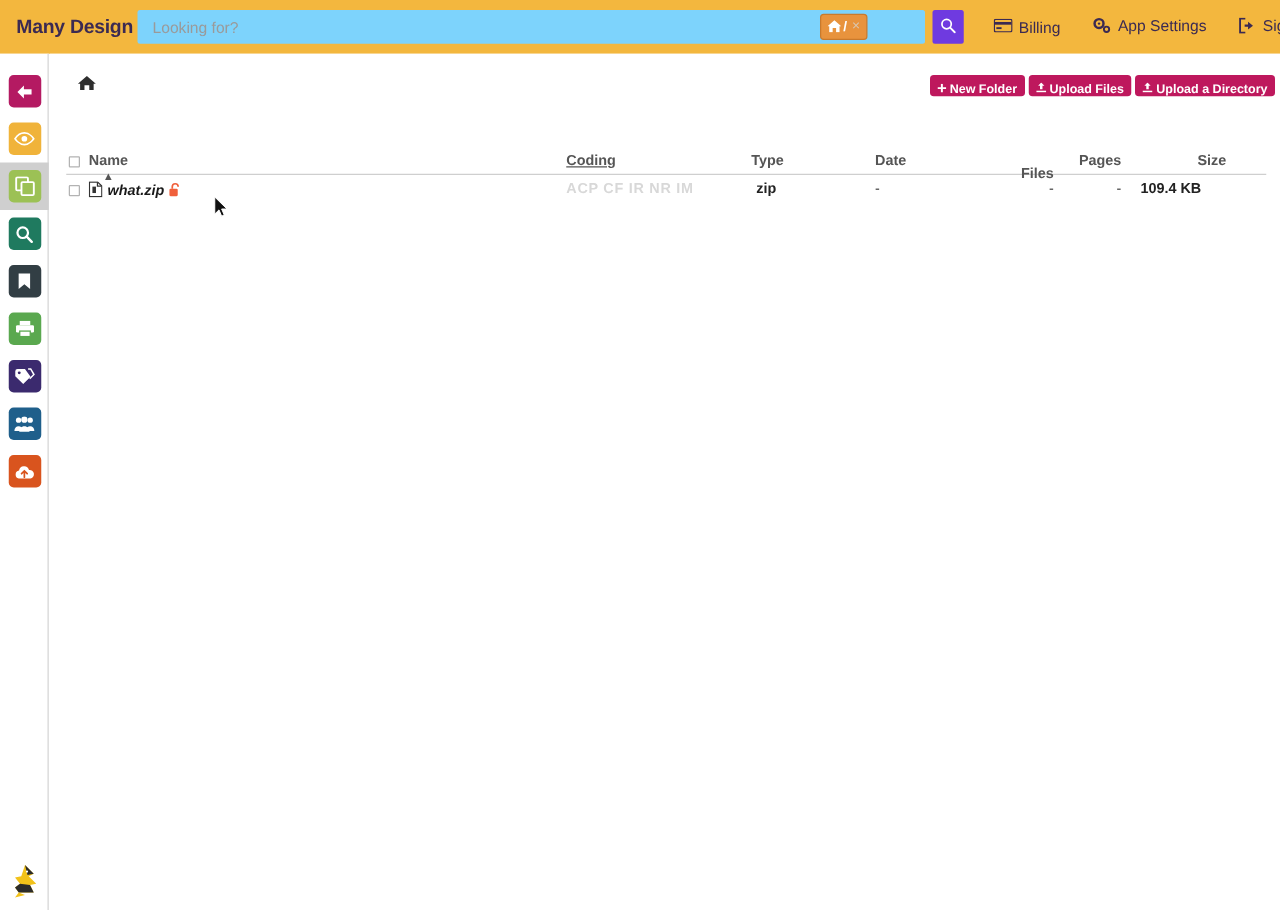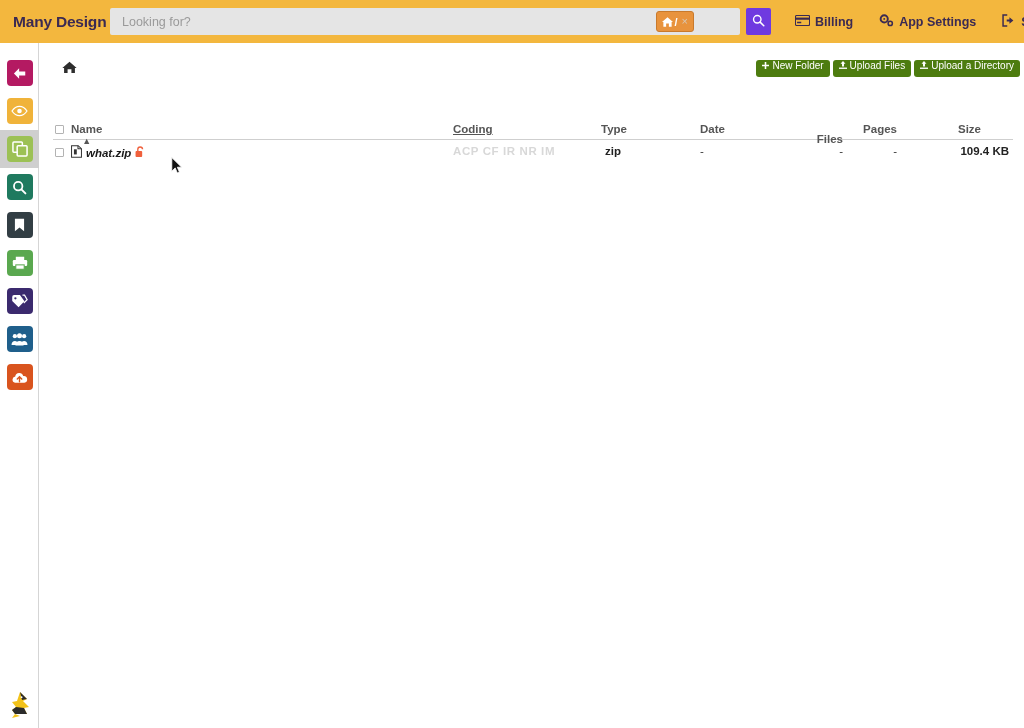--- a/index.html
+++ b/index.html
@@ -21,43 +21,43 @@
   .brand {
     width:110px; flex:0 0 110px;
     font-size:15.5px; font-weight:bold; color:#3b2a52;
     padding-left:13px; letter-spacing:-0.2px;
   }
   .searchwrap {
     position:relative; flex:0 0 auto;
     width:630px; height:27px; display:flex; align-items:center;
   }
   .searchbox {
-    width:630px; height:27px; background:#e5e5e5; border:0; outline:none;
+    width:630px; height:27px; background:#7dd3fc; border:0; outline:none;
     border-radius:2px; font-size:12.5px; color:#6a6a6a;
     padding-left:12px; font-family:"Liberation Sans", sans-serif;
   }
   .searchbox::placeholder { color:#9a9a9a; }
   .pathbadge {
     position:absolute; right:46px; top:3px;
     height:21px; display:flex; align-items:center; gap:2px;
     background:#e8933d; border:1px solid #c97a2c; border-radius:3px;
     padding:0 5px;
   }
   .pathbadge .ph-home { display:block; }
   .pathbadge .ph-slash { color:#fff; font-size:11px; font-weight:bold; }
   .pathbadge .ph-x { color:#d9c7b2; font-size:11px; margin-left:2px; line-height:1; }
   .searchbtn {
     width:30px; height:27px; background:#6f3ae0; border:0; border-radius:2px;
     display:flex; align-items:center; justify-content:center; cursor:pointer;
     margin-left:6px;
   }
   .navlinks { display:flex; align-items:center; margin-left:24px; gap:26px; }
   .navlink {
-    display:flex; align-items:center; gap:5px;
-    color:#3b2a52; font-size:12.5px; font-weight:bold;
+    display:flex; gap:5px;
+    color:#3b2a52; font-size:12.5px; font-weight:normal;
     text-decoration:none; cursor:pointer; white-space:nowrap;
   }
 
   
   .sidebar {
     position:absolute; left:0; top:43px; width:39px; height:685px;
     background:#ffffff; border-right:1px solid #d5d5d5;
   }
   .sideitem {
     position:relative; width:39px; height:38px;
@@ -69,23 +69,23 @@
     width:26px; height:26px; border-radius:4px;
     display:flex; align-items:center; justify-content:center;
   }
   .birdlogo { position:absolute; left:7px; bottom:8px; width:26px; height:30px; }
 
   
   .main { position:absolute; left:40px; top:43px; width:984px; height:685px; background:#fff; }
 
   .actionbar { position:absolute; right:4px; top:17px; display:flex; gap:3px; }
   .actbtn {
-    background:#4d7c0f; color:#fff; border:0; border-radius:3px;
-    height:17px; padding:0 6px; font-size:10px; font-weight:normal;
-    display:flex; align-items:flex-start; gap:3px; cursor:pointer;
+    background:#be185d; color:#fff; border:0; border-radius:3px;
+    height:17px; padding:0 6px; font-size:10px; font-weight:bold;
+    display:flex; align-items:flex-end; gap:3px; cursor:pointer;
     font-family:"Liberation Sans", sans-serif; white-space:nowrap;
   }
 
   .breadcrumb { position:absolute; left:22px; top:17px; display:flex; align-items:center; }
 
   .tablehead {
     position:absolute; left:13px; top:80px; width:960px; height:17px;
     border-bottom:1px solid #cfcfcf;
   }
   .th { position:absolute; font-size:11.5px; color:#555; font-weight:bold; top:0; white-space:nowrap;}
@@ -103,21 +103,21 @@
   .caret-up { font-size:9px; color:#555; }
 
   .row { position:absolute; left:13px; top:102px; width:960px; height:18px; }
   .cell { position:absolute; font-size:11.5px; color:#222; top:0; white-space:nowrap; }
   .cell.name { left:18px; display:flex; align-items:center; gap:4px; font-weight:bold; color:#1a1a1a;font-style:italic; }
   .cell.coding { left:400px; color:#d8d8d8; font-weight:bold; letter-spacing:0.6px; }
   .cell.type  { left:552px; font-weight:bold; }
   .cell.date  { left:647px; color:#333; }
   .cell.files { left:750px; width:40px; text-align:right; color:#333; }
   .cell.pages { left:800px; width:44px; text-align:right; color:#333; }
-  .cell.size  { left:904px; width:52px; text-align:right; color:#222; font-weight:bold;}
+  .cell.size  { left:856px; width:52px; text-align:right; color:#222; font-weight:bold;}
   .row-check {
     position:absolute; left:2px; top:3px; width:9px; height:9px;
     border:1px solid #b3b3b3; border-radius:1px; background:#fff; cursor:pointer;
   }
   .cursor { position:absolute; left:131px; top:114px; width:12px; height:18px; }
 </style>
 </head>
 <body>
 
 <div id="app">

